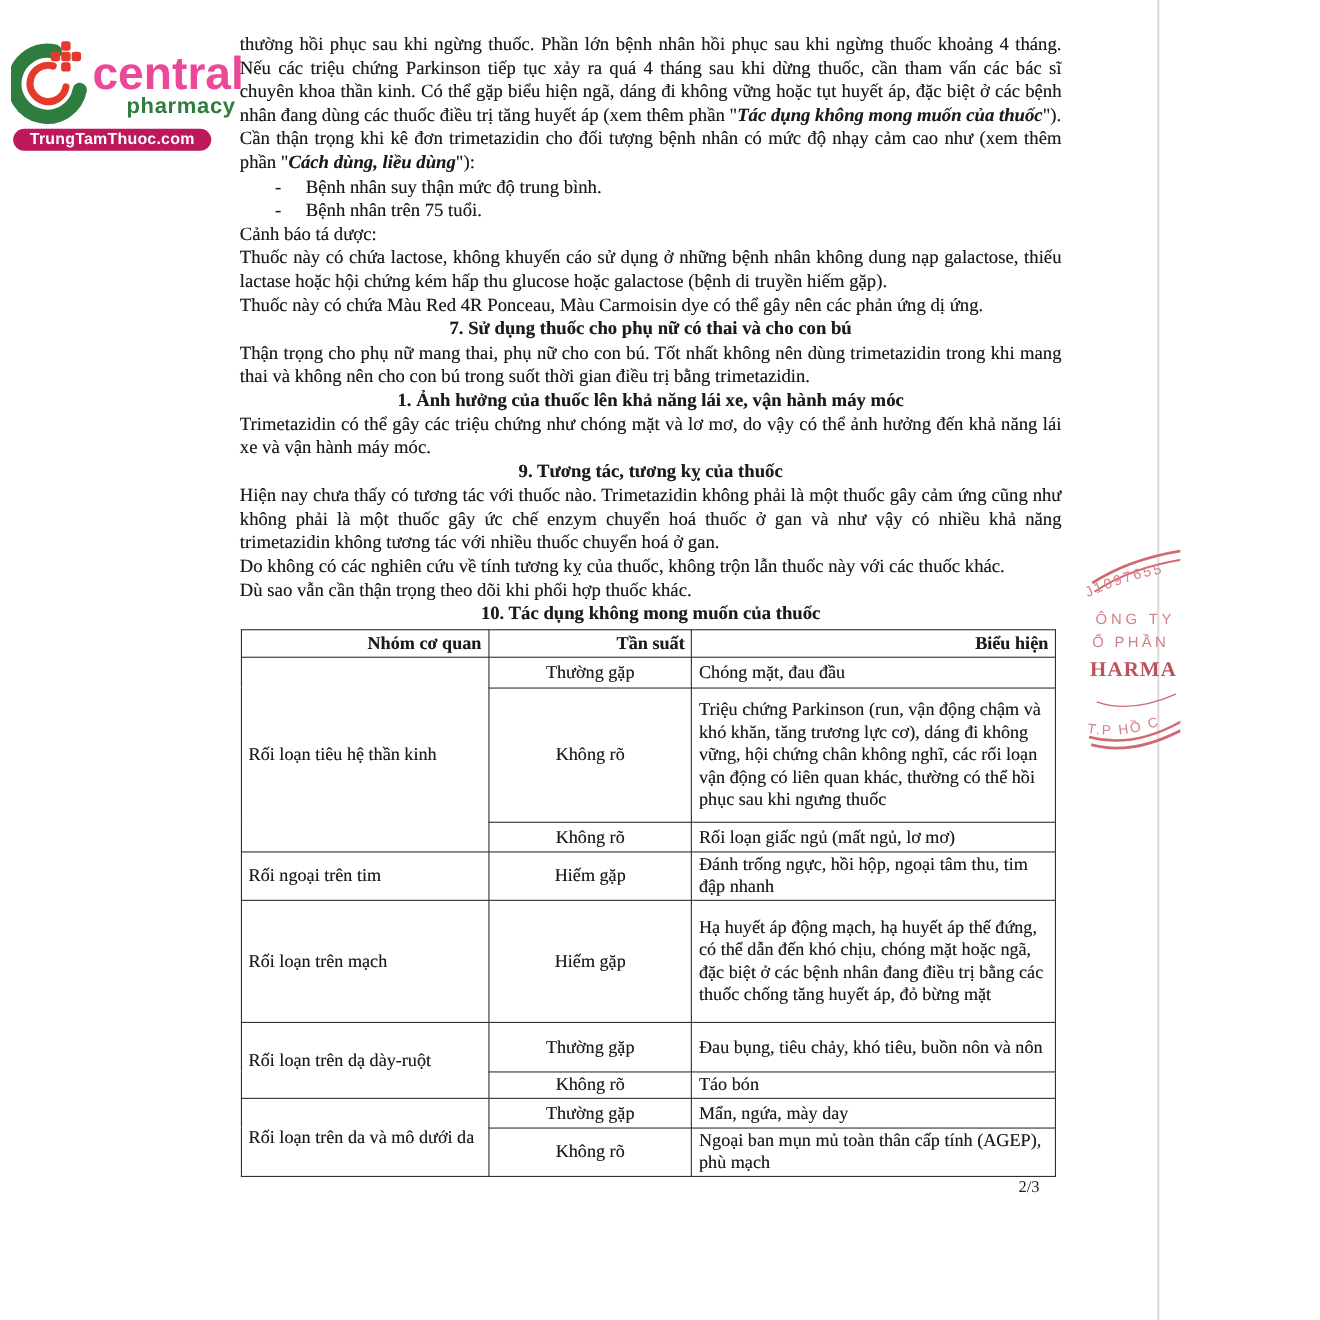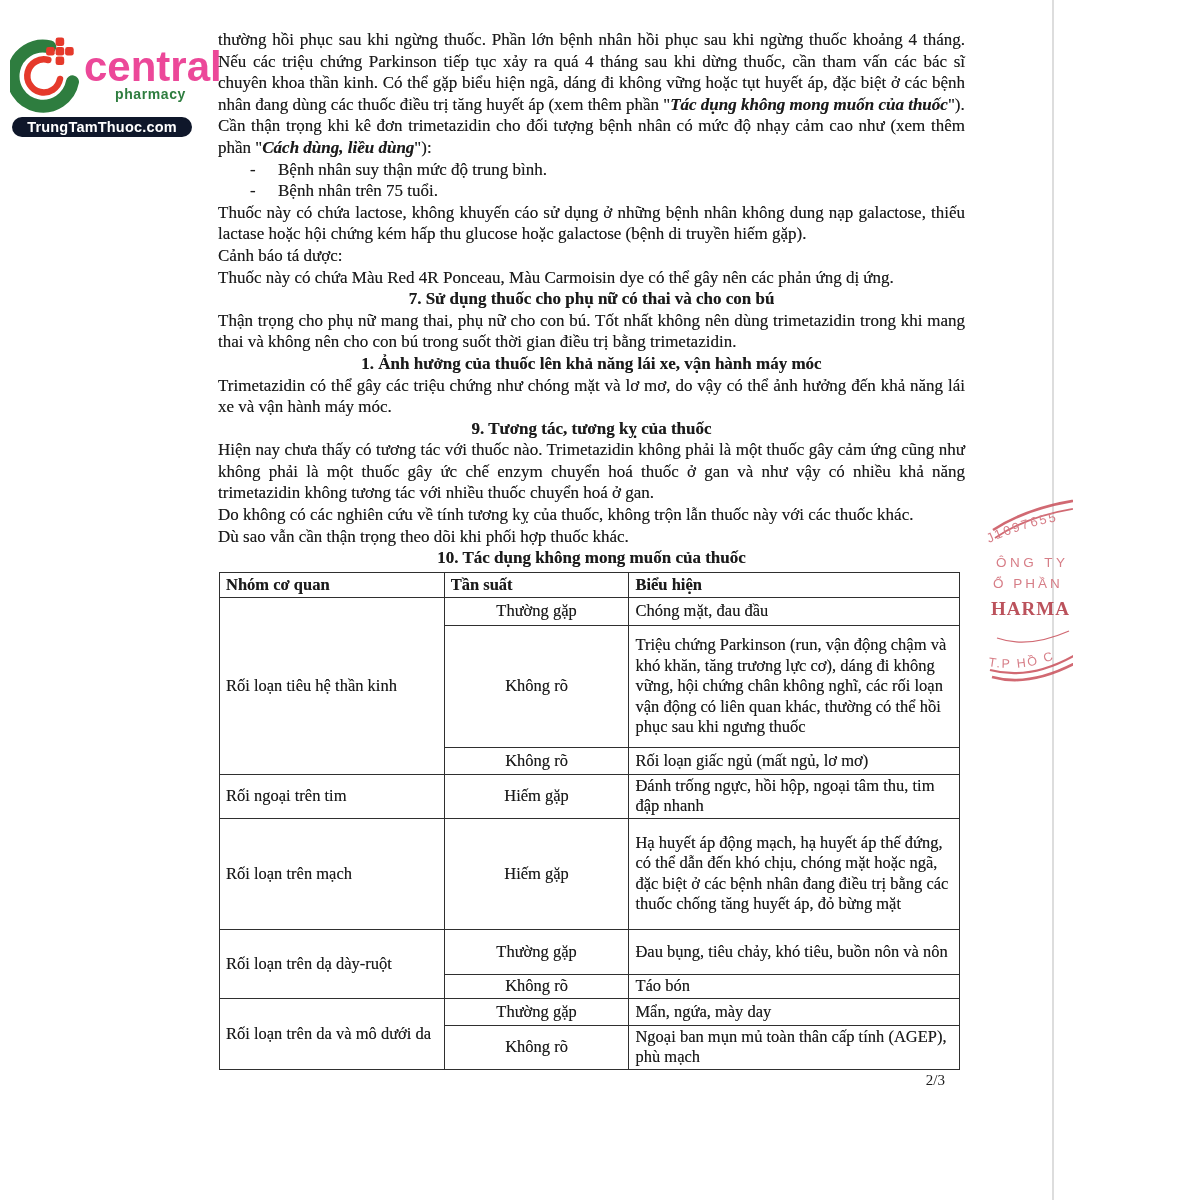--- a/index.html
+++ b/index.html
@@ -7,41 +7,41 @@
     width:1200px;height:1200px;position:relative;background:#ffffff;
     font-family:"Liberation Serif","DejaVu Serif",serif;
     color:#1b1b1b;overflow:hidden;
   }
   
   .logo{position:absolute;left:8px;top:30px;width:210px;height:112px;}
   .logo-mark{position:absolute;left:2px;top:6px;}
   .brand{position:absolute;left:76px;top:16px;font-family:"Liberation Sans","DejaVu Sans",sans-serif;
          font-weight:bold;font-size:42px;line-height:42px;color:#ec4899;letter-spacing:0px;}
   .brand-sub{position:absolute;left:107px;top:56px;font-family:"Liberation Sans","DejaVu Sans",sans-serif;
-         font-weight:bold;font-size:14px;color:#2e7d3f;letter-spacing:0.6px;}
-  .badge{position:absolute;left:4px;top:87px;width:180px;height:20px;background:#0f172a;border-radius:11px;
+         font-weight:bold;font-size:20px;color:#2e7d3f;letter-spacing:0.6px;}
+  .badge{position:absolute;left:4px;top:87px;width:180px;height:20px;background:#be185d;border-radius:11px;
          display:flex;align-items:center;justify-content:center;
          font-family:"Liberation Sans","DejaVu Sans",sans-serif;font-weight:bold;font-size:14.5px;color:#ffffff;
          letter-spacing:0.2px;}
   
   .scan-edge{position:absolute;left:1052px;top:0;width:2px;height:1200px;background:#cbcbcb;opacity:.65;}
   
   .content{position:absolute;left:218px;top:29px;width:747px;
            font-size:17px;line-height:21.6px;text-align:justify;
            text-shadow:0 0 .3px rgba(0,0,0,.5);}
   .content p{margin:0;}
   .hd{font-weight:bold;text-align:center;}
   .bi{font-weight:bold;font-style:italic;}
   .bullet{display:flex;padding-left:32px;text-align:left;}
   .bullet .dash{flex:0 0 28px;}
   
   table.adr{border-collapse:collapse;width:741px;margin-top:3px;margin-left:1px;
             font-size:16.5px;line-height:20.5px;}
   table.adr td,table.adr th{border:1.5px solid #2f2f2f;vertical-align:middle;padding:1px 6px;}
-  table.adr th{font-weight:bold;text-align:left;}
+  table.adr th{font-weight:bold;text-align:right;}
   td.organ{width:212px;text-align:left;padding-left:8px;}
   td.freq{width:172px;text-align:center;}
   td.sign{width:318px;text-align:left;padding-left:8px;}
   .pagenum{margin-top:14px;padding-right:20px;text-align:right;font-size:15px;text-shadow:none;}
   
   .stamp{position:absolute;left:983px;top:483px;width:90px;height:202px;overflow:hidden;opacity:.85;}
   .stamp svg{position:absolute;left:0;top:0;}
   .st-light{font-family:"Liberation Sans","DejaVu Sans",sans-serif;fill:#d06873;}
   .st-dark{font-family:"Liberation Serif","DejaVu Serif",serif;font-weight:bold;fill:#b03540;}
 </style>
@@ -94,22 +94,22 @@
   <p><span>thường hồi phục sau khi ngừng thuốc. Phần lớn bệnh nhân hồi phục sau khi ngừng thuốc khoảng 4 tháng. Nếu các triệu chứng Parkinson tiếp tục xảy ra quá 4 tháng sau khi dừng thuốc, cần tham vấn các bác sĩ chuyên khoa thần kinh. Có thể gặp biểu hiện ngã, dáng đi không vững hoặc tụt huyết áp, đặc biệt ở các bệnh nhân đang dùng các thuốc điều trị tăng huyết áp (xem thêm phần "</span><span class="bi">Tác dụng không mong muốn của thuốc</span><span>").</span></p>
   <p><span>Cần thận trọng khi kê đơn trimetazidin cho đối tượng bệnh nhân có mức độ nhạy cảm cao như (xem thêm phần "</span><span class="bi">Cách dùng, liều dùng</span><span>"):</span></p>
   <div class="bullet">
       <span class="dash">-</span>
       <span>Bệnh nhân suy thận mức độ trung bình.</span>
     </div>
   <div class="bullet">
       <span class="dash">-</span>
       <span>Bệnh nhân trên 75 tuổi.</span>
     </div>
+  <p>Cảnh báo tá dược:</p>
   <p>Thuốc này có chứa lactose, không khuyến cáo sử dụng ở những bệnh nhân không dung nạp galactose, thiếu lactase hoặc hội chứng kém hấp thu glucose hoặc galactose (bệnh di truyền hiếm gặp).</p>
-  <p>Cảnh báo tá dược:</p>
   <p>Thuốc này có chứa Màu Red 4R Ponceau, Màu Carmoisin dye có thể gây nên các phản ứng dị ứng.</p>
   <p class="hd">7. Sử dụng thuốc cho phụ nữ có thai và cho con bú</p>
   <p>Thận trọng cho phụ nữ mang thai, phụ nữ cho con bú. Tốt nhất không nên dùng trimetazidin trong khi mang thai và không nên cho con bú trong suốt thời gian điều trị bằng trimetazidin.</p>
   <p class="hd">1. Ảnh hưởng của thuốc lên khả năng lái xe, vận hành máy móc</p>
   <p>Trimetazidin có thể gây các triệu chứng như chóng mặt và lơ mơ, do vậy có thể ảnh hưởng đến khả năng lái xe và vận hành máy móc.</p>
   <p class="hd">9. Tương tác, tương kỵ của thuốc</p>
   <p>Hiện nay chưa thấy có tương tác với thuốc nào. Trimetazidin không phải là một thuốc gây cảm ứng cũng như không phải là một thuốc gây ức chế enzym chuyển hoá thuốc ở gan và như vậy có nhiều khả năng trimetazidin không tương tác với nhiều thuốc chuyển hoá ở gan.</p>
   <p>Do không có các nghiên cứu về tính tương kỵ của thuốc, không trộn lẫn thuốc này với các thuốc khác.</p>
   <p>Dù sao vẫn cần thận trọng theo dõi khi phối hợp thuốc khác.</p>
   <p class="hd">10. Tác dụng không mong muốn của thuốc</p>

